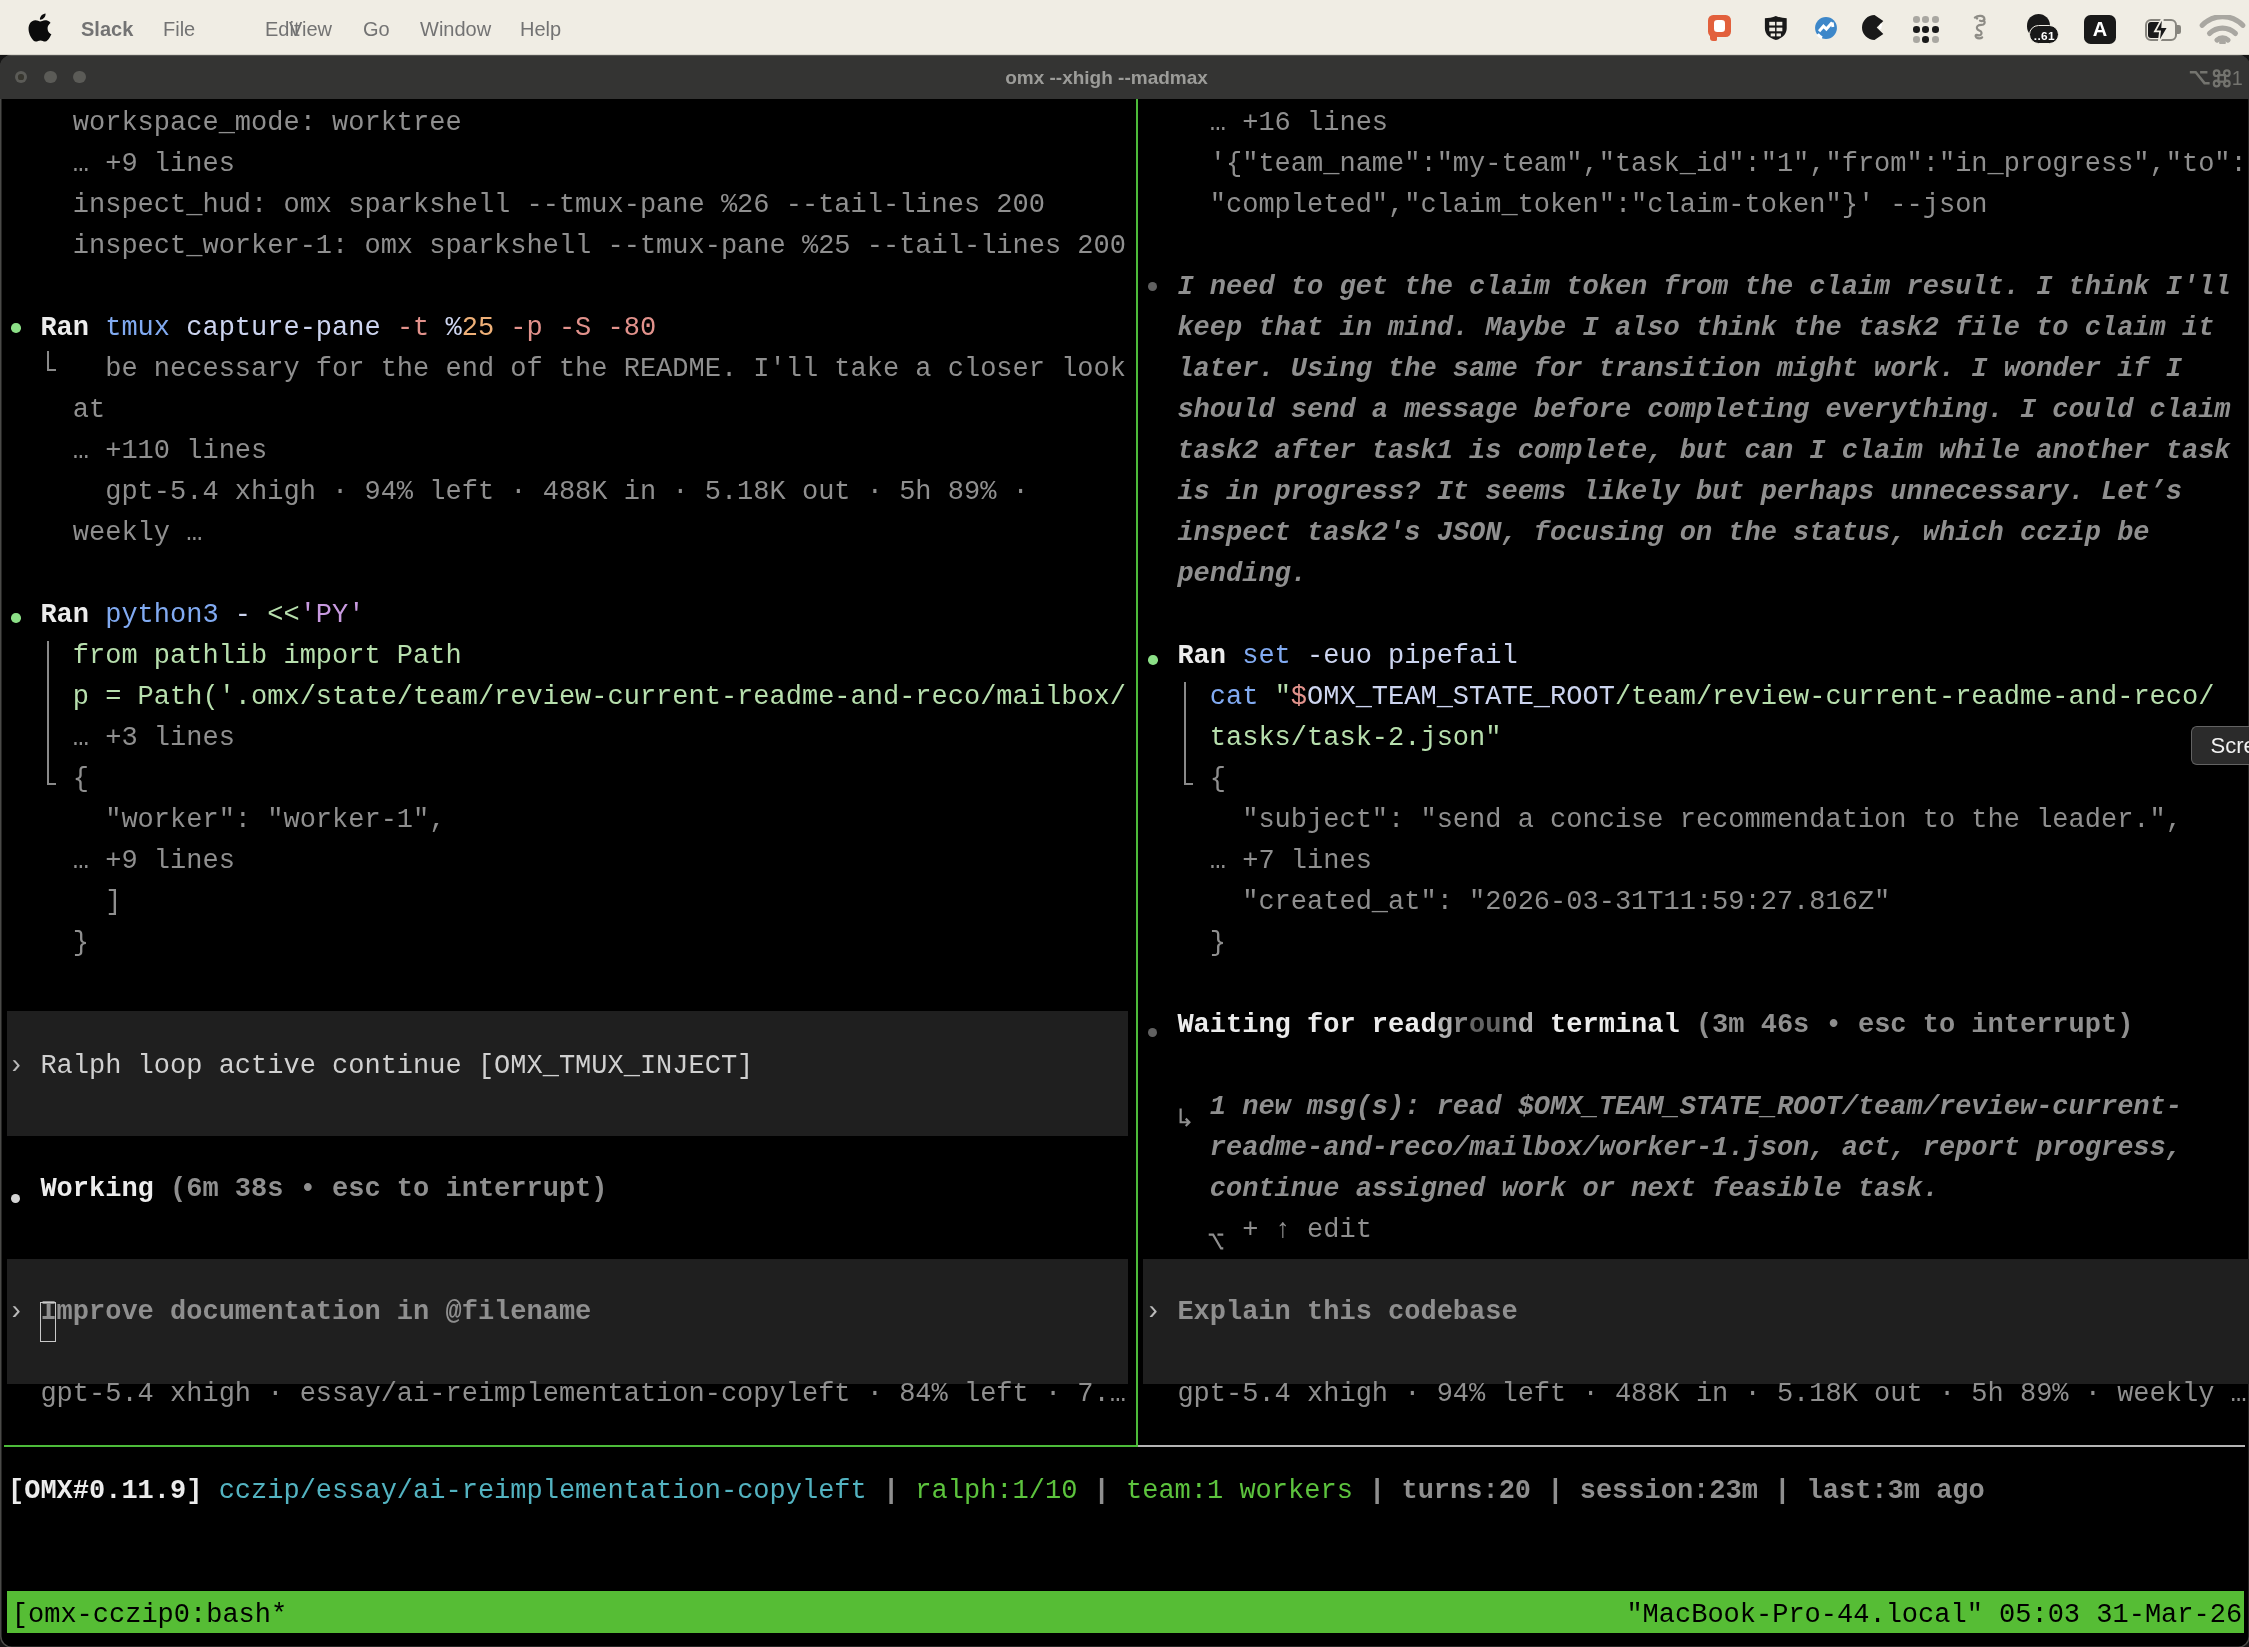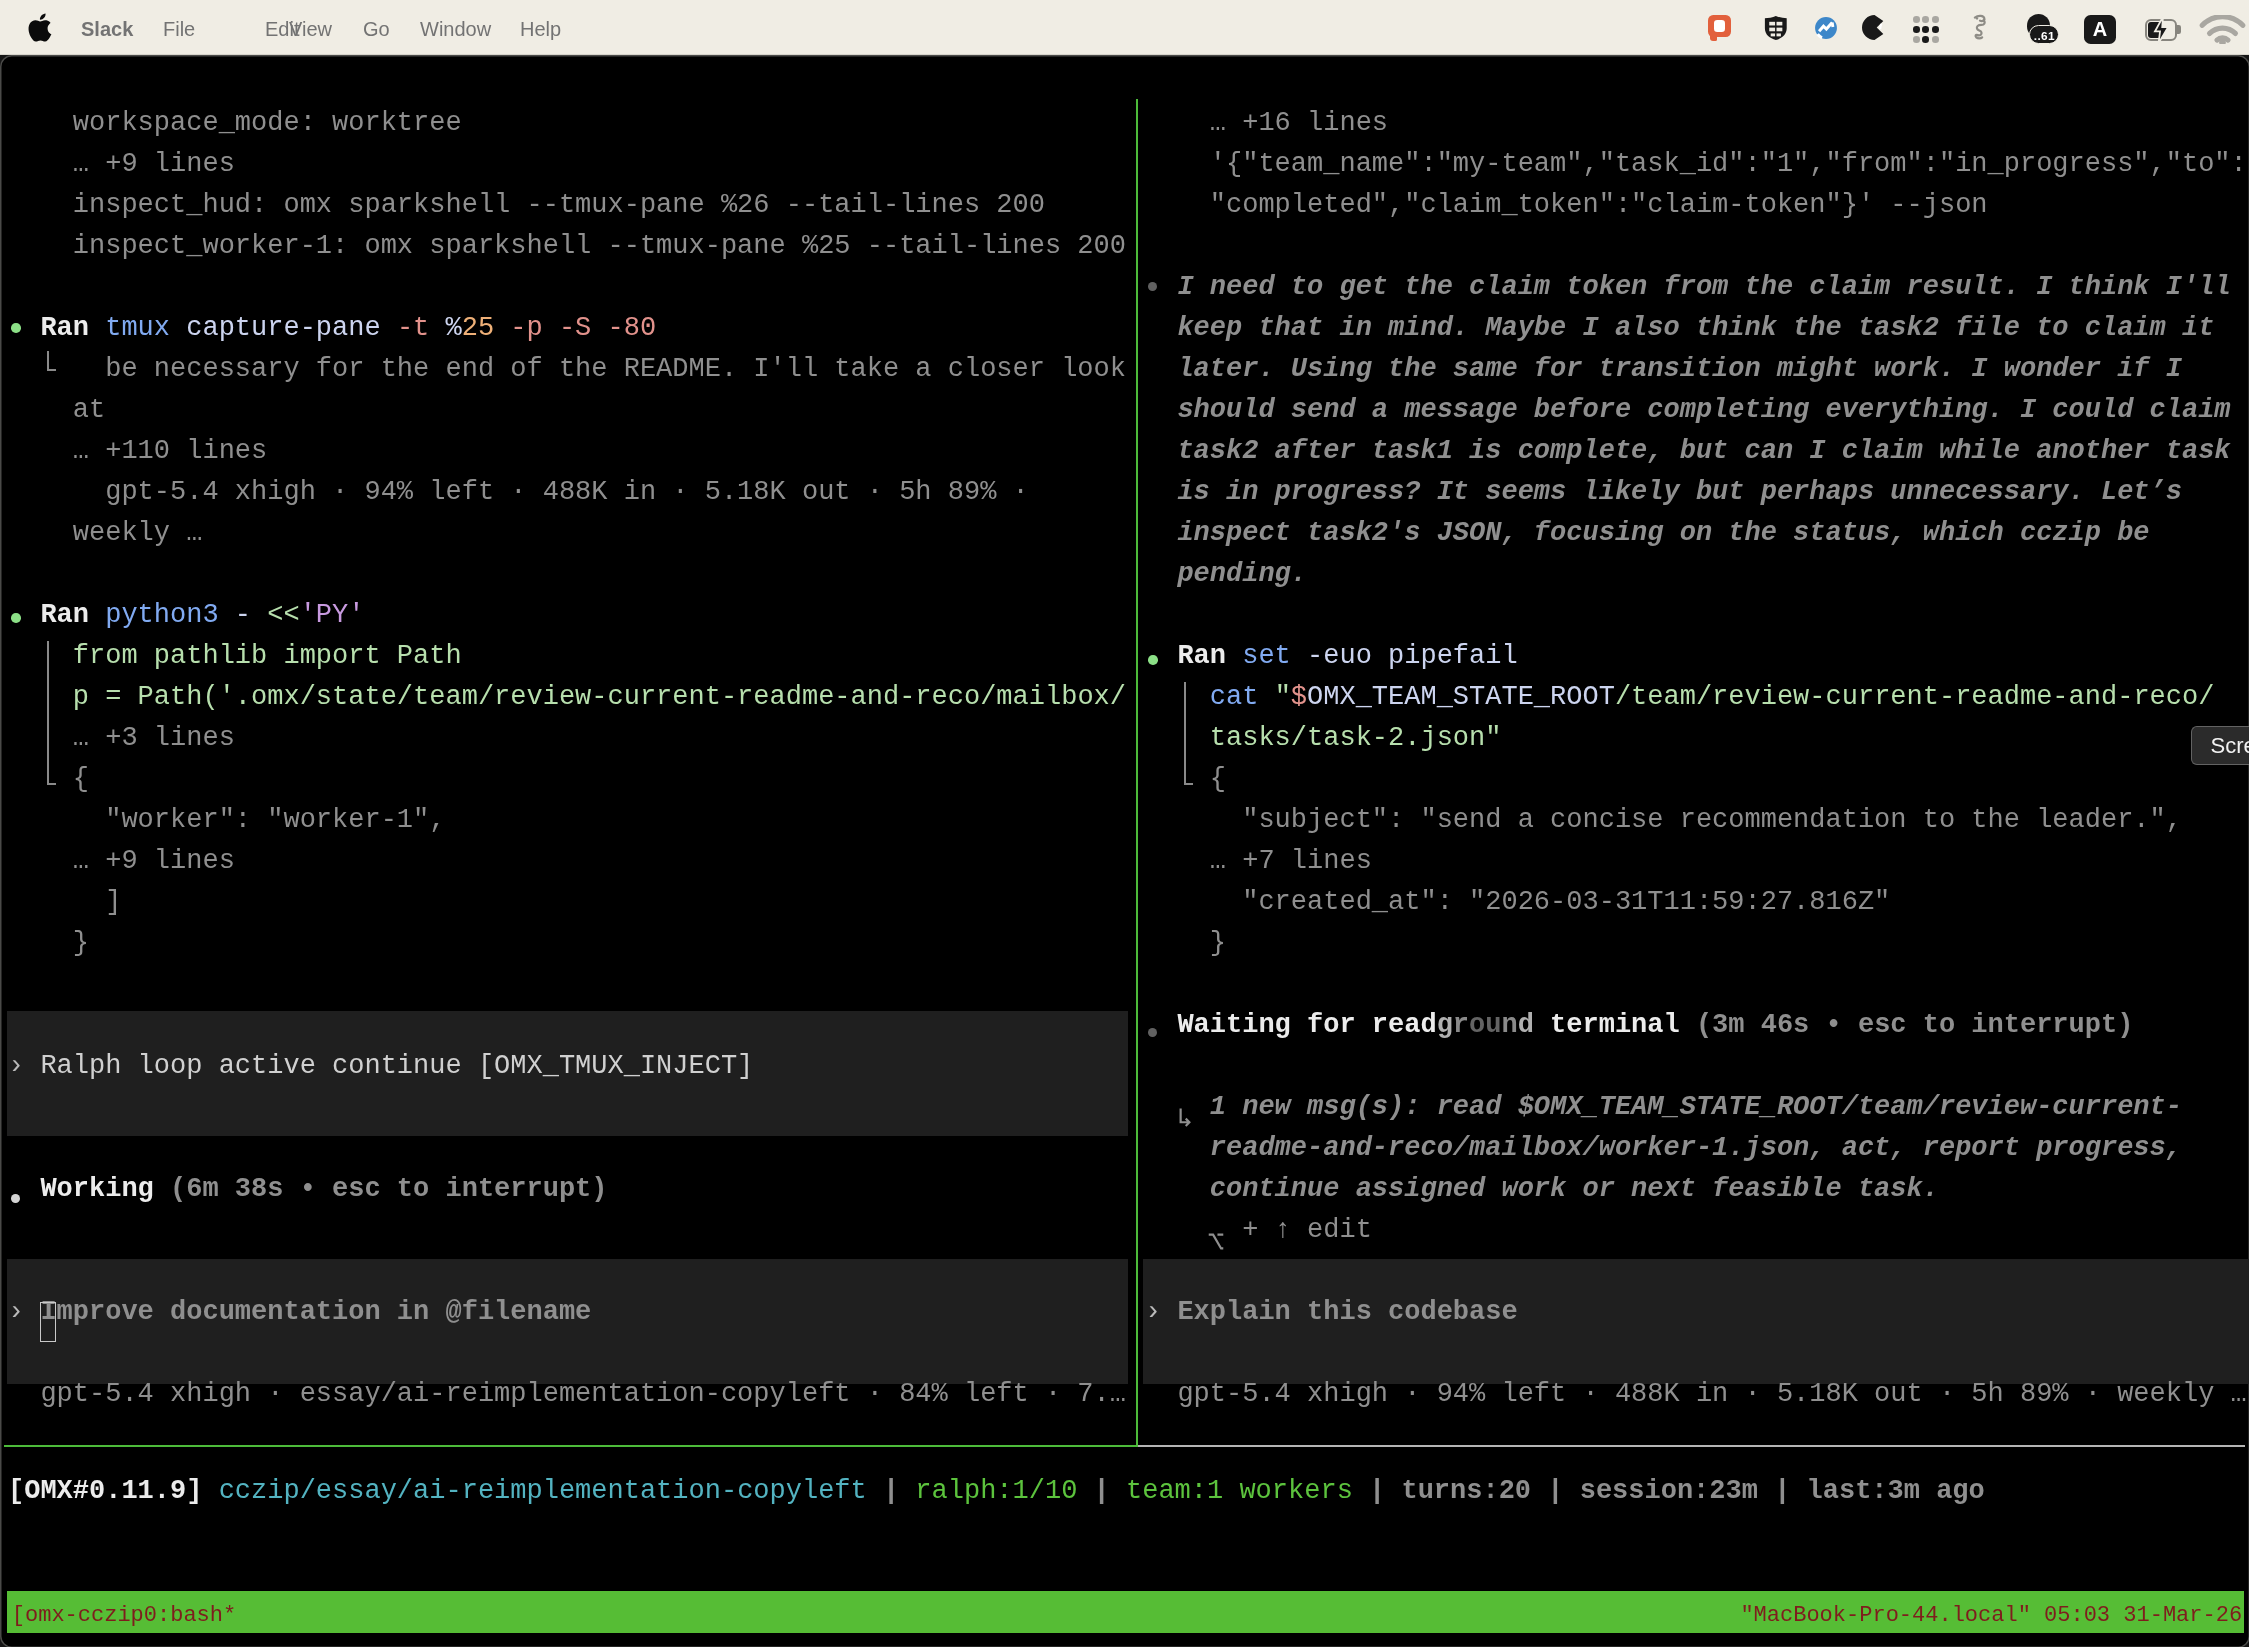--- a/index.html
+++ b/index.html
@@ -37,21 +37,21 @@
   .sh1 { color:#b0b0b0; font-weight:bold; }
   .sh2 { color:#8a8a8a; font-weight:bold; }
   .sh3 { color:#646464; font-weight:bold; }
 
   .inputbox { position:absolute; background:#1f1f1f; }
   #vdivider { position:absolute; background:#4dbb3a; }
   .hborder { position:absolute; height:2.2px; }
 
   #statusbar { position:absolute; background:#56bd35; overflow:hidden; }
   #statusbar pre { position:absolute; top:3.7px; font-family:"Liberation Mono", monospace;
-                   font-size:22px; line-height:41px; color:#7f1d1d; }
+                   font-size:27px; line-height:41px; color:#000000; }
 
   #cursorbox { position:absolute; border:1.5px solid #c9c9c9; }
 
   #tooltip { position:absolute; left:2191px; top:726px; width:62px; height:39px; background:#2b2b2b;
              border:1.5px solid #636363; border-radius:5.9px 0 0 5.9px; border-right:none; }
   #tooltip span { position:absolute; left:18.5px; top:5.9px; color:#f2f2f2; font-size:22px; }
   .ovl { position:absolute; }
 </style>
 </head>
 <body>
@@ -124,20 +124,42 @@
 </div>
 <svg class="ovl" style="left:2199px;top:14.8px;" width="47" height="29.5" viewBox="0 0 63 40">
 <path d="M4 14 A 38 38 0 0 1 59 14" stroke="#a9a7a1" stroke-width="7" fill="none" stroke-linecap="round"></path>
 <path d="M14 25 A 25 25 0 0 1 49 25" stroke="#a9a7a1" stroke-width="7" fill="none" stroke-linecap="round"></path>
 <path d="M24 34 A 11 11 0 0 1 39 34" stroke="#a9a7a1" stroke-width="7" fill="none" stroke-linecap="round"></path>
 <circle cx="31.5" cy="37" r="4.5" fill="#a9a7a1"></circle>
 </svg>
 </div>
 
 <div id="win">
+  <div id="titlebar">
+    <div class="tl" style="left:14.8px;">
+        <div style="position:absolute;left:3.7px;top:3.7px;width:5.2px;height:5.2px;border-radius:50%;background:#37362f;"></div>
+      </div>
+    <div class="tl" style="left:44px;"></div>
+    <div class="tl" style="left:73px;"></div>
+    <div id="title">omx --xhigh --madmax</div>
+    <svg id="hotkeysvg" style="position:absolute;right:8px;top:11px;" width="53" height="22" viewBox="0 0 72 30">
+<g stroke="#74746f" stroke-width="3.4" fill="none">
+<path d="M1 7 h8 l12 15 h7"></path>
+          <path d="M15 7 h10"></path>
+</g>
+<g stroke="#74746f" stroke-width="3" fill="none">
+<rect x="40" y="11" width="9" height="9"></rect>
+<circle cx="37.5" cy="8.5" r="3.8"></circle>
+          <circle cx="51.5" cy="8.5" r="3.8"></circle>
+<circle cx="37.5" cy="22.5" r="3.8"></circle>
+          <circle cx="51.5" cy="22.5" r="3.8"></circle>
+</g>
+<text x="58" y="25" font-size="27" fill="#74746f" font-family="Liberation Sans">1</text>
+</svg>
+  </div>
   <div id="term">
     <div class="inputbox" style="left:6.6px;  top:912px; width:1121px; height:125px;"></div>
     <div class="inputbox" style="left:6.6px;  top:1160px; width:1121px; height:125px;"></div>
     <div class="inputbox" style="left:1143px; top:1160px; width:1107px; height:125px;"></div>
 
     <div id="vdivider" style="left:1136px; top:0; width:2.2px; height:1346px;"></div>
     <div class="hborder" style="left:4.4px; top:1346px; width:1134px; background:#4dbb3a;"></div>
     <div class="hborder" style="left:1138px; top:1346px; width:1107px; background:#b4b4b4;"></div>
 
     <pre class="pane" id="paneL" style="left:8px; top:4.4px;">    workspace_mode: worktree

